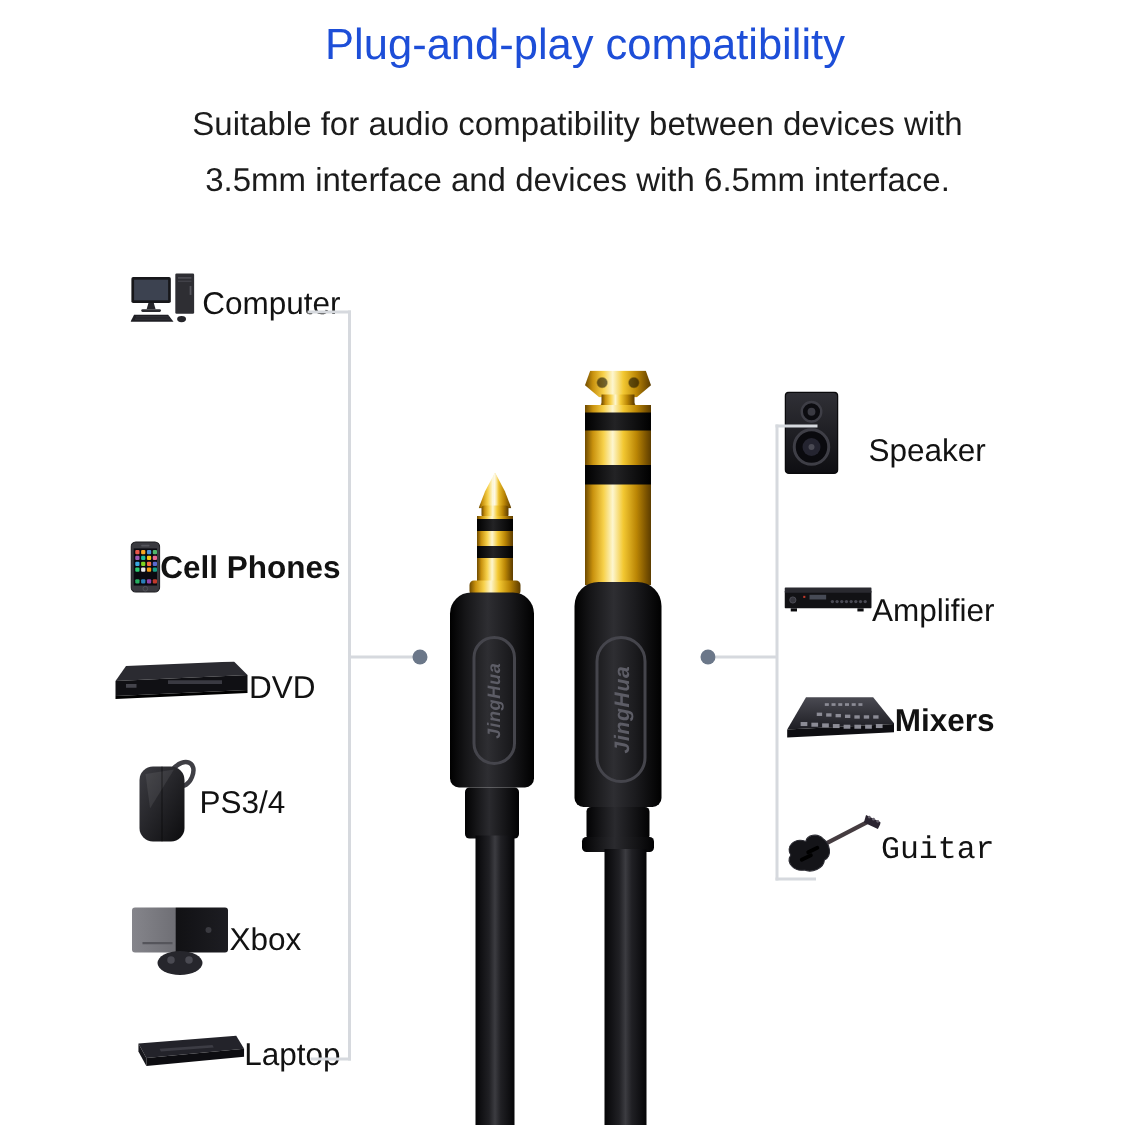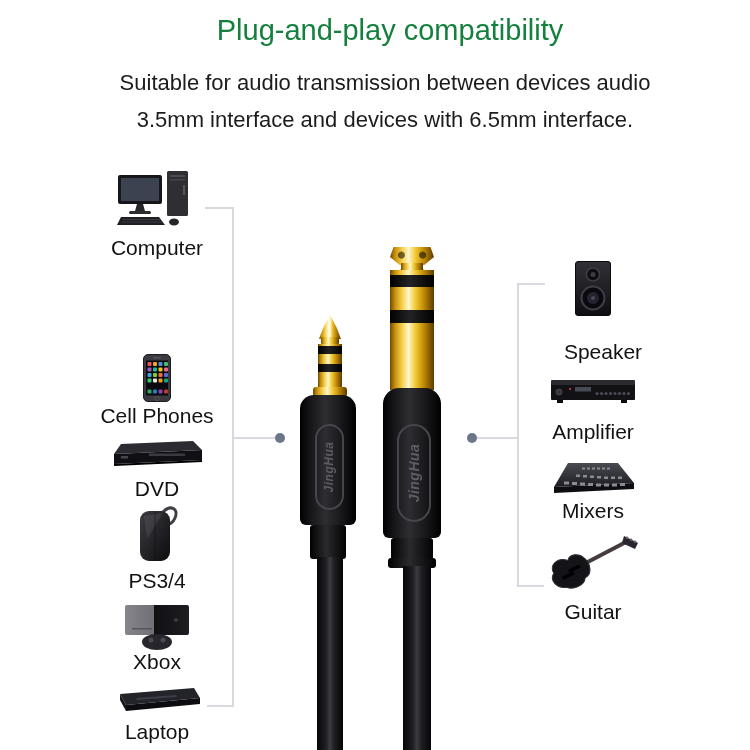--- a/index.html
+++ b/index.html
@@ -4,38 +4,38 @@
 <style>
   html,body { margin:0; padding:0; background:#fff; }
   .stage {
     position:relative; width:750px; height:750px; background:#ffffff;
     font-family:"Liberation Sans","DejaVu Sans",sans-serif; overflow:hidden;
     color:#141414;
   }
   
   .title {
     position:absolute; top:14px; left:30px; width:720px;
-    text-align:center; font-size:29px; font-weight:400; color:#15803d;
+    text-align:center; font-size:29px; font-weight:400; color:#1d4ed8;
   }
   .sub { position:absolute; left:20px; width:730px; text-align:center;
          font-size:22px; color:#1c1c1c; }
   .sub1 { top:70px; } .sub2 { top:107px; }
 
   
-  .dev { position:absolute; display:flex; flex-direction:column; align-items:center; width:140px;text-align:right; }
+  .dev { position:absolute; display:flex; flex-direction:row; align-items:center; width:140px;text-align:right; }
   .dev-label { font-size:21px; color:#121212; white-space:nowrap; }
-  .mt0 .dev-label{margin-top:0px;} .mt2 .dev-label{margin-top:2px;}
+  .mt0 .dev-label{margin-top:0px;} .mt2 .dev-label{margin-top:2px;font-weight:bold;}
   .mt6 .dev-label{margin-top:6px;} .mt8 .dev-label{margin-top:8px;}
   .mt10 .dev-label{margin-top:10px;} .mt16 .dev-label{margin-top:16px;}
   .mt24 .dev-label{margin-top:24px;margin-left:20px;}
   .l1{left:87px; top:170px;} .l2{left:87px; top:268px;} .l3{left:87px; top:354px;}
-  .l4{left:87px; top:441px;} .l5{left:87px; top:503px;} .l6{left:87px; top:604px;}
+  .l4{left:74px; top:441px;} .l5{left:87px; top:503px;} .l6{left:87px; top:604px;}
   .l7{left:87px; top:686px;}
   .r1{left:523px; top:261px;} .r2{left:523px; top:380px;}
-  .r3{left:523px; top:463px;} .r4{left:523px; top:534px;}
+  .r3{left:523px; top:463px;} .r4{left:523px; top:534px;font-family:Liberation Mono, monospace;}
 
   
   .line { position:absolute; background:#d6d9de; }
   .dot  { position:absolute; width:10px; height:10px; border-radius:50%; background:#6b7789; }
 
   
   .gold  { background:linear-gradient(90deg,#6e4a00 0%,#c9920e 12%,#f7d14b 28%,#fdf6cf 42%,#f3c832 58%,#bb8605 78%,#7a5200 93%,#5c3d00 100%); }
   .pp { position:absolute; }
   .ring { position:absolute; left:0; width:100%; background:linear-gradient(90deg,#000,#232325 45%,#000); }
   .pbody { background:linear-gradient(90deg,#000 0%,#151517 18%,#2e2e32 45%,#1b1b1e 70%,#000 100%); }
@@ -57,21 +57,21 @@
     content:""; position:absolute; inset:0;
     background:linear-gradient(90deg,transparent 40%,rgba(255,255,255,.8) 48%,transparent 62%);
   }
 </style>
 </head>
 <body>
 
 <div class="stage">
 
   <div class="title">Plug-and-play compatibility</div>
-  <div class="sub sub1">Suitable for audio transmission between devices audio</div>
+  <div class="sub sub1">Suitable for audio compatibility between devices with</div>
   <div class="sub sub2">3.5mm interface and devices with 6.5mm interface.</div>
 
   <div class="dev l1 mt8">
     <svg width="80" height="58" viewBox="0 0 80 58">
       <rect x="50" y="1" width="21" height="45" rx="1.5" fill="#2e2e33"></rect>
       <rect x="53" y="5" width="15" height="2" fill="#4a4a51"></rect>
       <rect x="53" y="9" width="15" height="1.5" fill="#44444b"></rect>
       <rect x="66" y="15" width="2" height="10" fill="#55555c"></rect>
       <rect x="1" y="5" width="44" height="29" rx="2" fill="#17171a"></rect>
       <rect x="4" y="8" width="38" height="23" fill="#3c4250"></rect>

